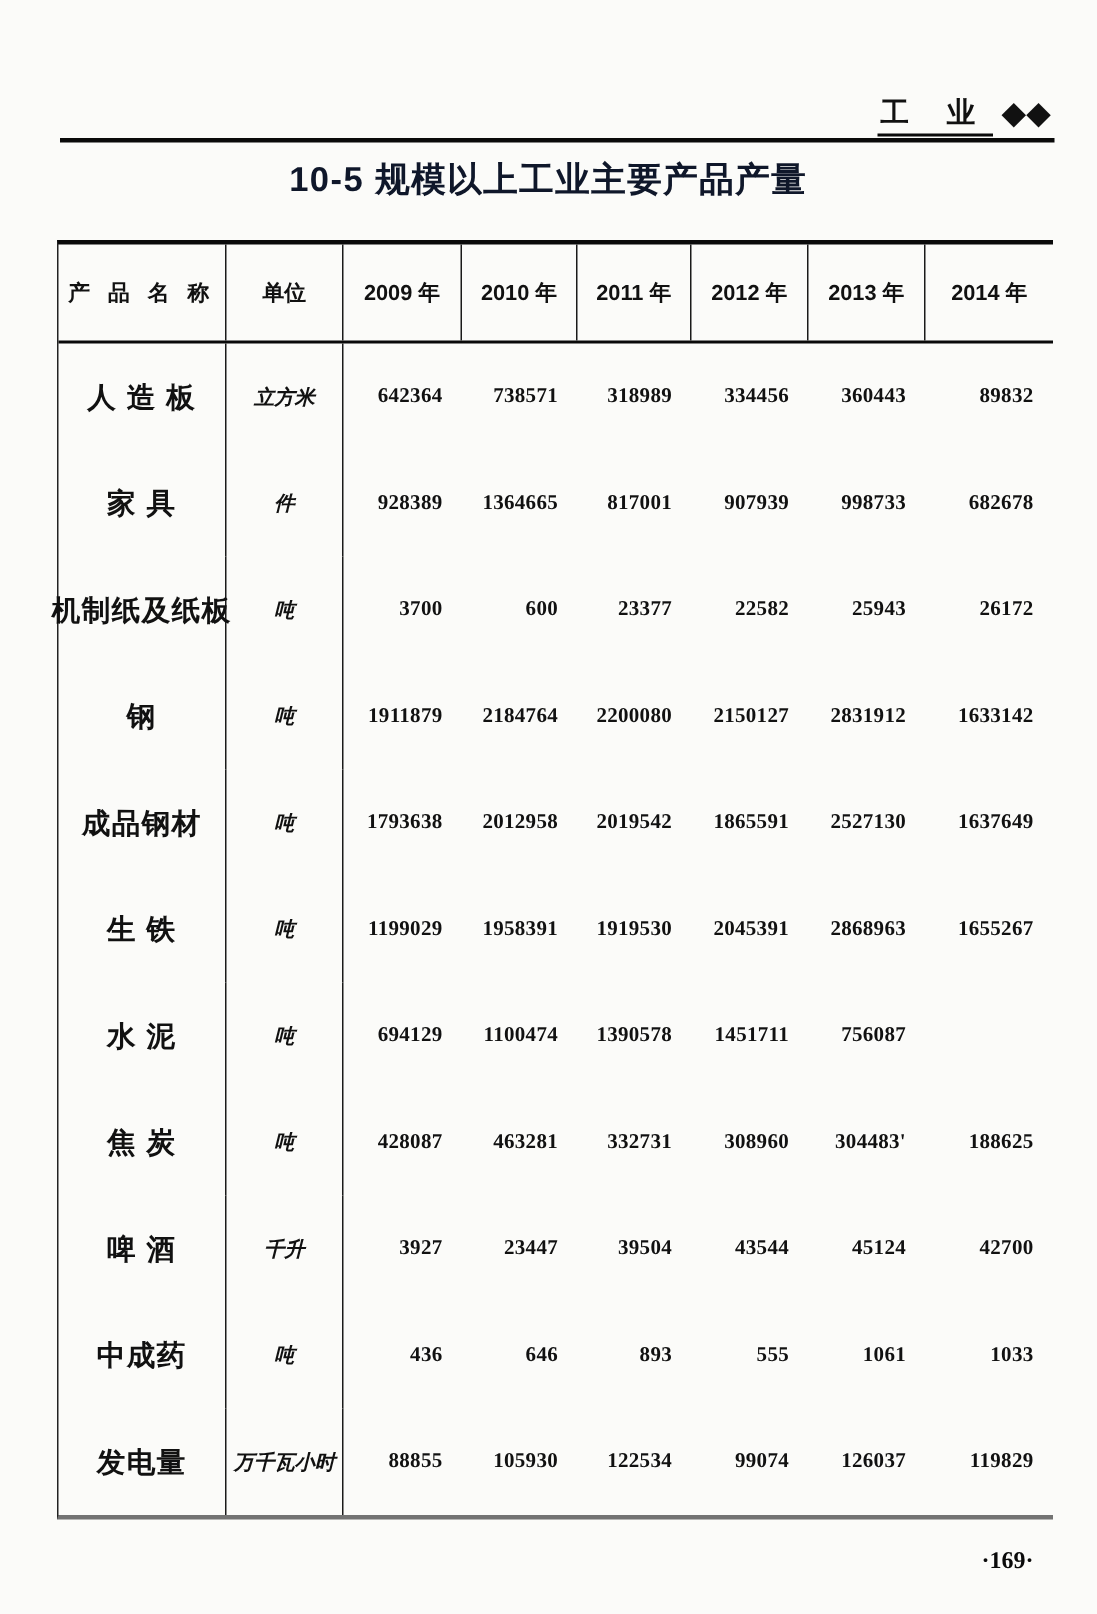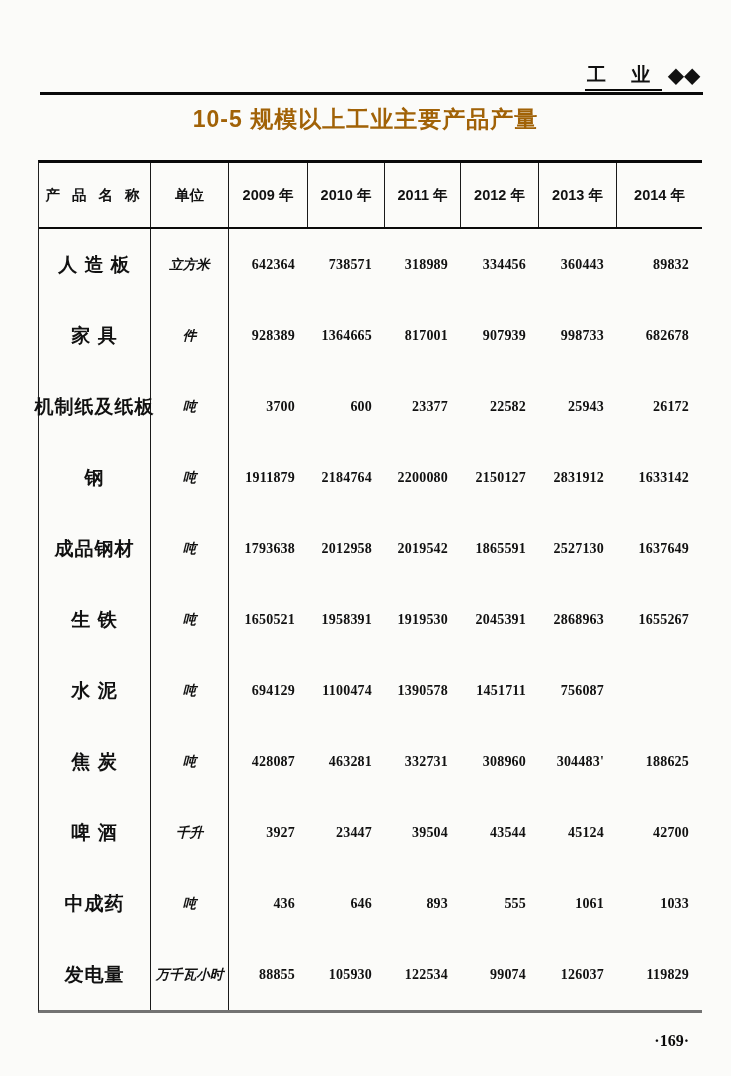--- a/index.html
+++ b/index.html
@@ -36,21 +36,21 @@
     font-size:20px;letter-spacing:1px;margin-left:6px;
     transform:translateY(1px);
   }
 
   
   .title{
     position:absolute;top:104px;left:0;width:731px;
     text-align:center;
     font-size:23px;font-weight:bold;
     letter-spacing:1px;
-    color:#a16207;
+    color:#0f172a;
   }
 
   
   .tbl{
     position:absolute;top:160px;left:38px;width:664px;
     border-top:3px solid #0a0a0a;
     border-bottom:3px solid #737373;
     border-left:1px solid #222;
     box-sizing:border-box;
     background:transparent;
@@ -180,21 +180,21 @@
           <div class="cell num">1793638</div>
           <div class="cell num">2012958</div>
           <div class="cell num">2019542</div>
           <div class="cell num">1865591</div>
           <div class="cell num">2527130</div>
           <div class="cell num">1637649</div>
         </div>
         <div class="trow">
           <div class="cell name">生  铁</div>
           <div class="cell unit">吨</div>
-          <div class="cell num">1650521</div>
+          <div class="cell num">1199029</div>
           <div class="cell num">1958391</div>
           <div class="cell num">1919530</div>
           <div class="cell num">2045391</div>
           <div class="cell num">2868963</div>
           <div class="cell num">1655267</div>
         </div>
         <div class="trow">
           <div class="cell name">水  泥</div>
           <div class="cell unit">吨</div>
           <div class="cell num">694129</div>

